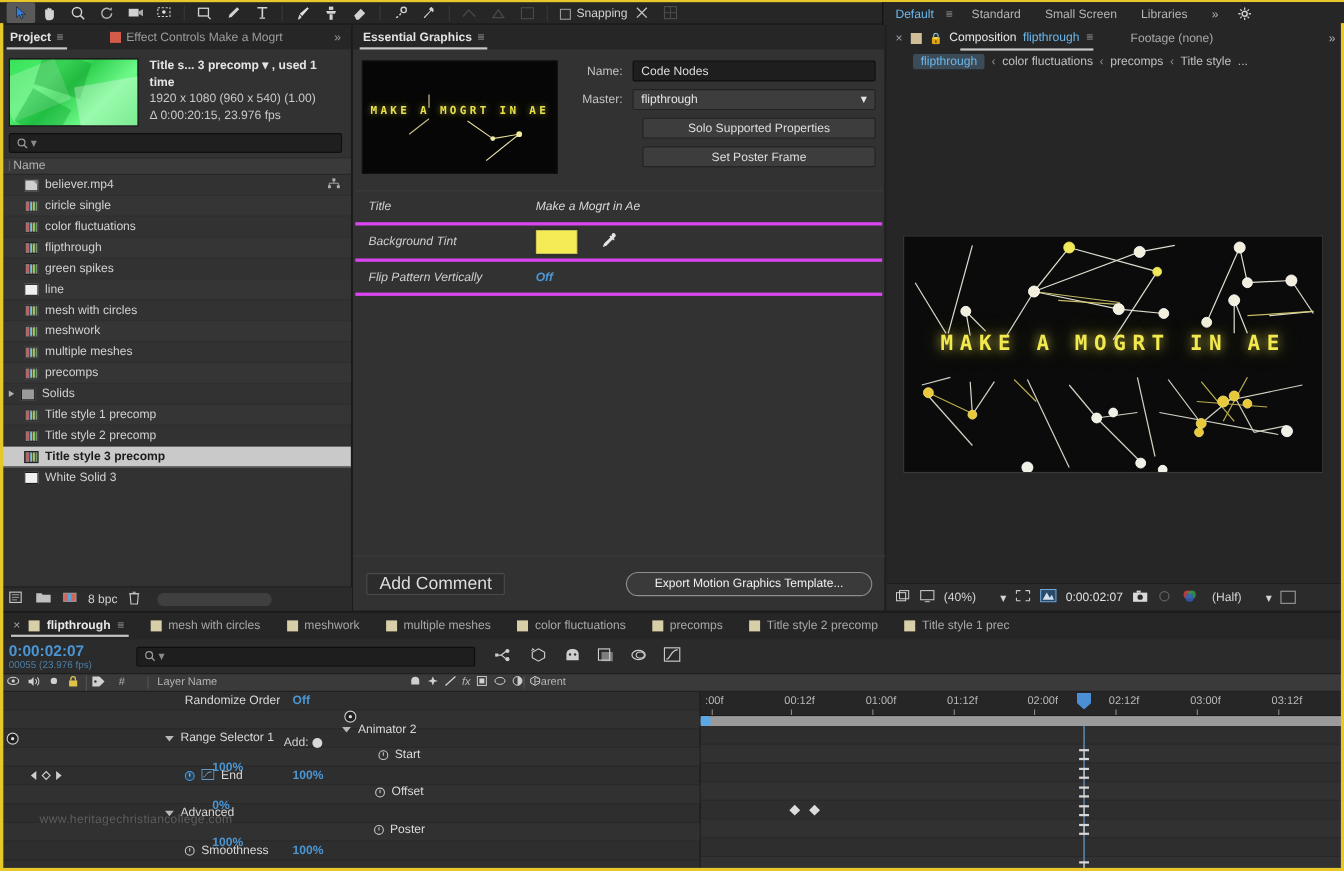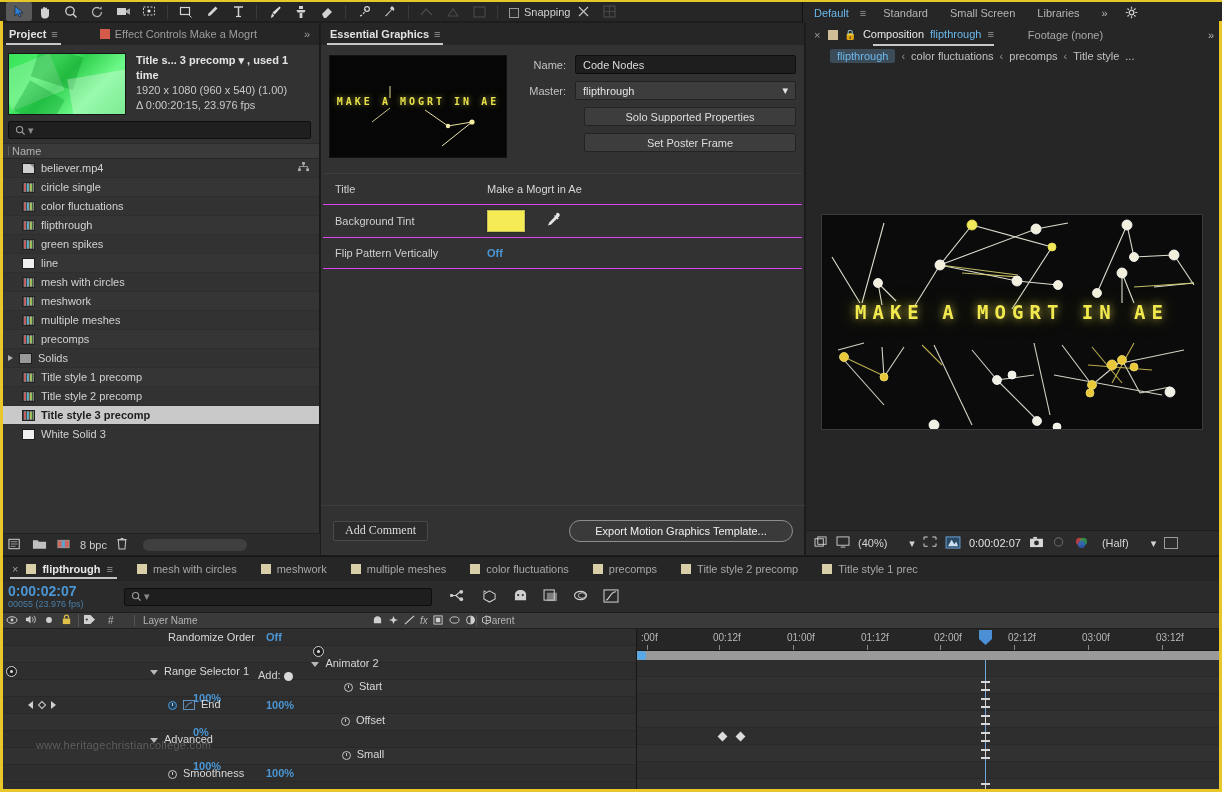--- a/index.html
+++ b/index.html
@@ -130,39 +130,39 @@
     color: #e4e4e4; font-size: 11px; display: flex; align-items: center; padding: 0 7px;
     justify-content: space-between;
   }
   .eg-btn {
     height: 19px; background: #3d3d3d; border: 1px solid #232323; border-radius: 2px;
     color: #dedede; font-size: 11px; display: flex; align-items: center; justify-content: center;
     margin-left: 65px; margin-bottom: 7px;
   }
   .eg-props { margin: 6px 2px 0 2px; border-top: 1px solid #3d3d3d;}
   .eg-prop {
-    height: 31px; display: flex; align-items: center; border-bottom: 1px solid #d946ef;
-    padding-left: 12px; font-size: 11px;
+    height: 31px; display: flex; align-items: center; border-bottom: 3px solid #d946ef;
+    padding-left: 12px; font-size: 11px; font-style: italic;
   }
   .eg-prop .pname { width: 152px; color: #cfcfcf; }
   .eg-prop .pval { color: #d8d8d8; }
   .eg-prop .pval.blue { color: #4b96d4; font-weight: bold; }
   .swatch { width: 38px; height: 22px; background: #f5eb54; border: 1px solid #c8c05a; outline: 1px solid #2b2b2b;}
   .eyedrop { margin-left: 20px; color:#e0e0e0; }
   .slider { width: 150px; height: 14px; position: relative; margin-left: 68px;}
   .slider .track { position: absolute; left:0; right:0; top: 6px; height: 2px; background: #8a8a8a;}
   .slider .knob { position:absolute; left: 60px; top: 1px; width: 12px; height: 12px; border-radius: 50%; border: 2px solid #cfcfcf; background: #3b3b3b;}
   .edit-range { margin-left: 34px; color: #4b96d4; font-weight: bold; }
   .eg-bottom {
     position: absolute; left: 0; bottom: 0; width: 484px; height: 50px; border-top: 1px solid #3d3d3d;
     display: flex; align-items: center; padding: 0 12px; justify-content: space-between;
   }
   .addcomment {
     height: 20px; background: #2c2c2c; border: 1px solid #4a4a4a; border-radius: 2px;
-    color: #dcdcdc; font-size: 12px; display: flex; align-items:center; padding: 0 11px; font-family: Liberation Serif, serif;
+    color: #dcdcdc; font-size: 16px; display: flex; align-items:center; padding: 0 11px;
   }
   .exportmgt {
     height: 22px; background: #3a3a3a; border: 1px solid #8e8e8e; border-radius: 11px;
     color: #f0f0f0; font-size: 11px; display: flex; align-items:center; padding: 0 16px; width: 224px; justify-content:center;
   }
 
   
   #comp-panel { left: 806px; top: 23px; width: 416px; height: 532px; background: #262626; }
   .comp-tabbar { height: 23px; background:#262626; display:flex; align-items:center; padding-left:8px; gap:6px; font-size:11px;}
   .comp-tab-active { display:flex; align-items:center; gap:6px; color:#e6e6e6; position:relative; padding-bottom:2px;}
@@ -1028,21 +1028,21 @@
           <div class="tl-row">
             <div class="eyecol"></div>
             <div class="kfnav"></div>
             <div class="rlabel" style="padding-left: 72px;"><span class="tri-down" style="display:inline-block;margin-right:6px;vertical-align:middle;"></span><span>Advanced</span></div>
             <div class="rvalue"></div>
             <div class="radd"></div>
           </div>
           <div class="tl-row shade">
             <div class="eyecol"></div>
             <div class="kfnav"></div>
-            <div class="rlabel" style="padding-left: 90px;"><span class="stopwatch" style="margin-right:6px;vertical-align:middle;"></span><span>Small</span></div>
+            <div class="rlabel" style="padding-left: 90px;"><span class="stopwatch" style="margin-right:6px;vertical-align:middle;"></span><span>Poster</span></div>
             <div class="rvalue">100%</div>
             <div class="radd"></div>
           </div>
           <div class="tl-row">
             <div class="eyecol"></div>
             <div class="kfnav"></div>
             <div class="rlabel" style="padding-left: 90px;"><span class="stopwatch" style="margin-right:6px;vertical-align:middle;"></span><span>Smoothness</span></div>
             <div class="rvalue">100%</div>
             <div class="radd"></div>
           </div>

